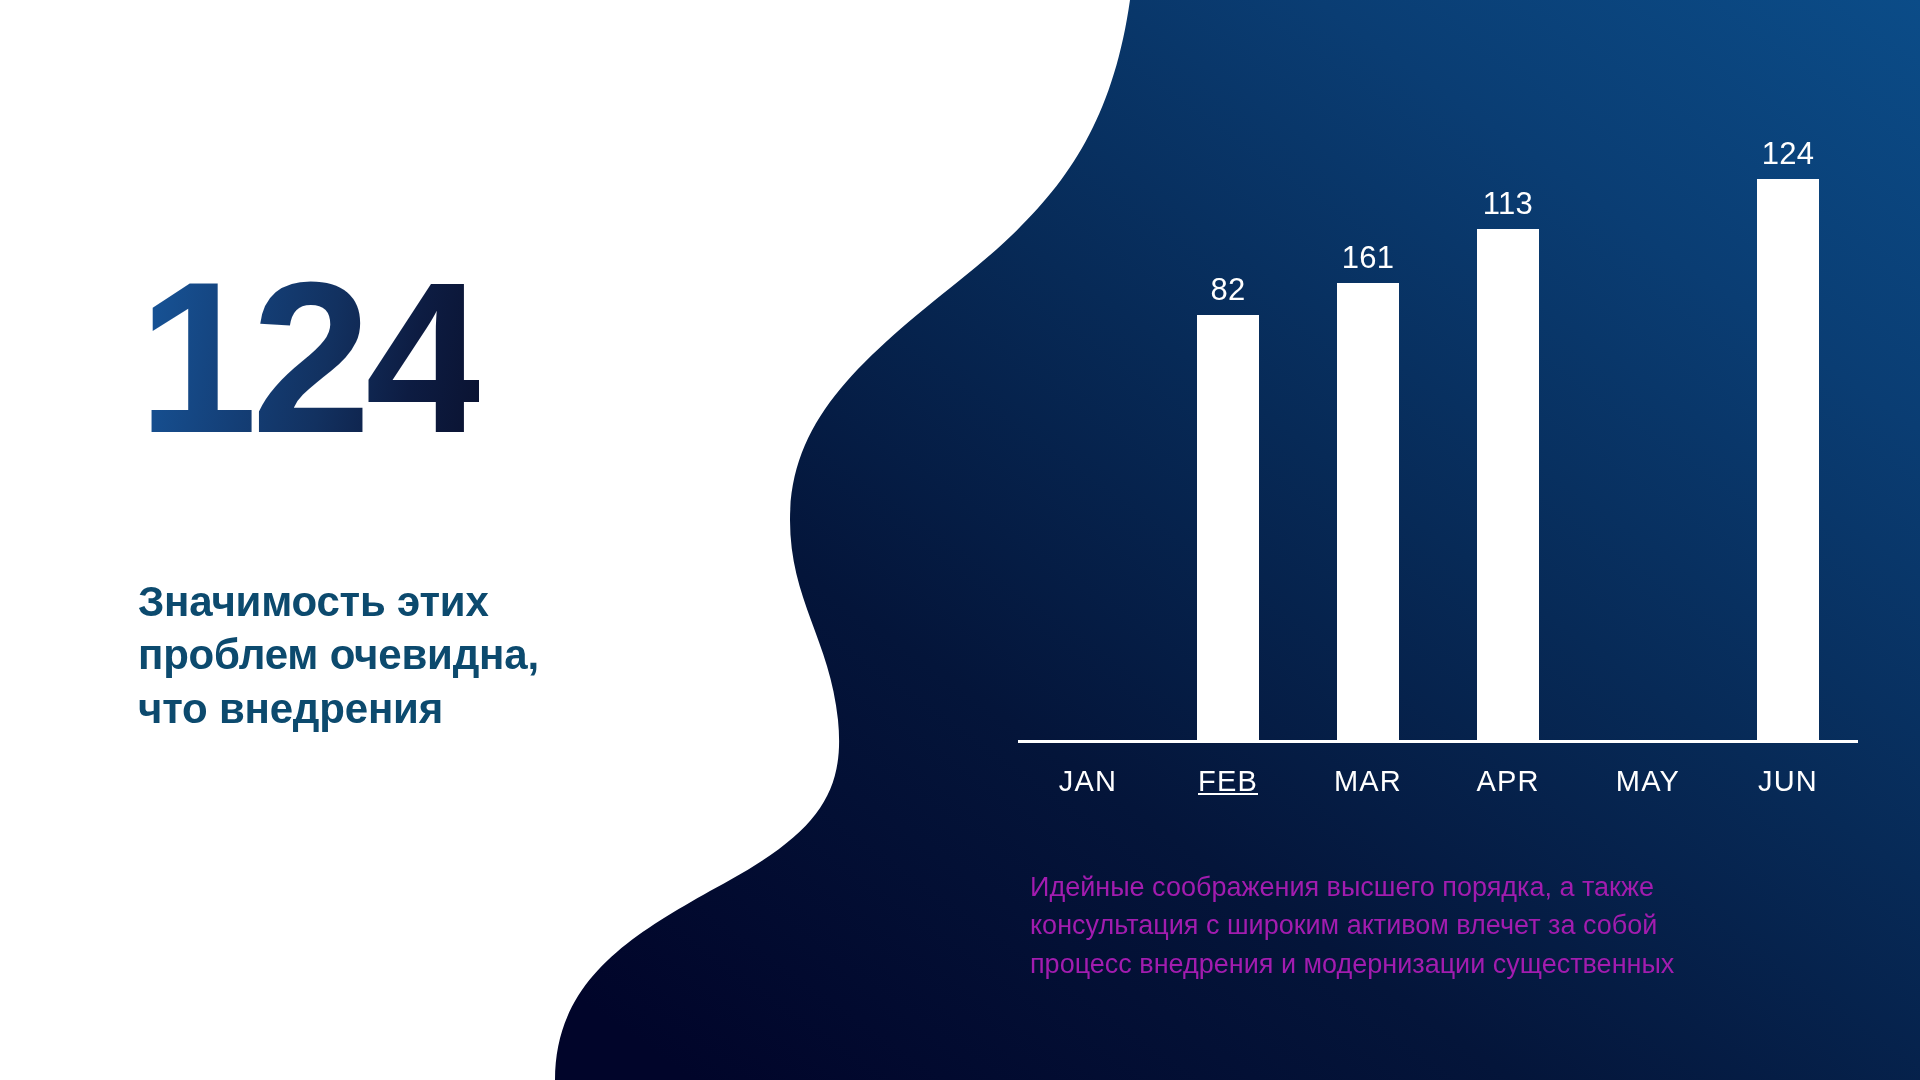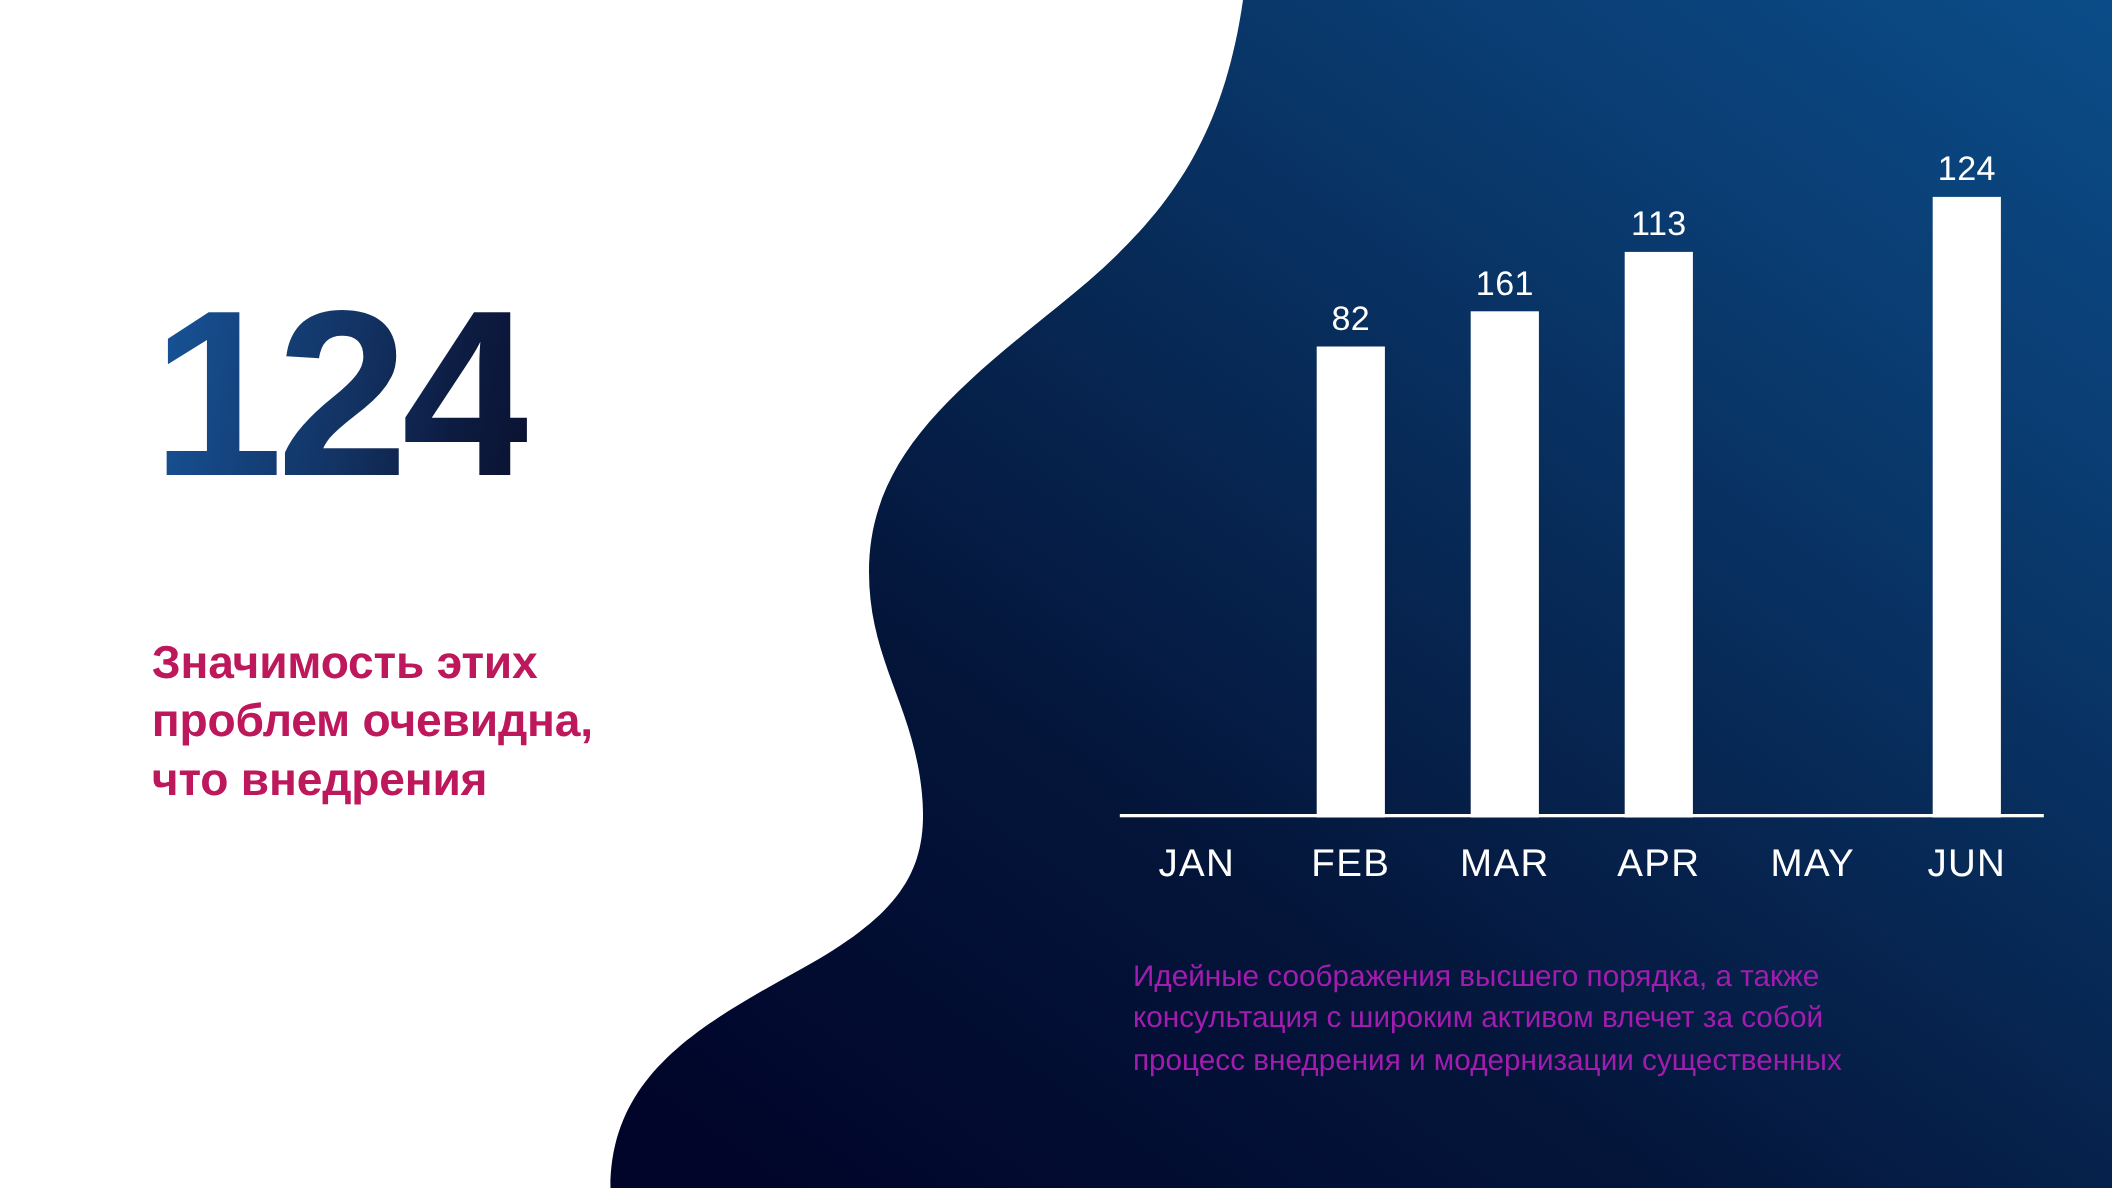--- a/index.html
+++ b/index.html
@@ -49,21 +49,21 @@
     white-space:nowrap;
   }
 
   #headline {
     position:absolute;
     left:138px; top:575px;
     width:470px;
     font-size:42px;
     font-weight:700;
     line-height:1.27;
-    color:#be185d;
+    color:#0c4a6e;
     letter-spacing:-0.2px;
   }
   #headline .hl-line { display:block; white-space:nowrap; }
 
   
   #chart {
     position:absolute;
     left:1018px; top:100px;
     width:840px; height:700px;
     z-index:6;
@@ -109,21 +109,21 @@
   #x-labels {
     position:relative;
     width:840px;
     height:56px;
   }
   .x-label {
     position:absolute;
     top:22px;
     width:140px;
     text-align:center;
-    font-size:35px;
+    font-size:29px;
     color:#ffffff;
     letter-spacing:1.2px;
     font-weight:400;
   }
 
   
   #caption {
     position:absolute;
     left:1030px; top:868px;
     width:780px;
@@ -200,21 +200,21 @@
       <div class="bar-slot" style="left:700px;">
         <div class="bar-value" style="bottom:571px;">124</div>
         <div class="bar" style="height:564px;"></div>
       </div>
 
       <div id="axis-line"></div>
     </div>
 
     <div id="x-labels">
       <span class="x-label" style="left:0px;">JAN</span>
-      <span class="x-label" style="left:140px;">FEB</span>
+      <span class="x-label" style="left:140px;text-decoration:underline;">FEB</span>
       <span class="x-label" style="left:280px;">MAR</span>
       <span class="x-label" style="left:420px;">APR</span>
       <span class="x-label" style="left:560px;">MAY</span>
       <span class="x-label" style="left:700px;">JUN</span>
     </div>
   </div>
 
   <div id="caption">
     <span class="cap-line">Идейные соображения высшего порядка, а также</span>
     <span class="cap-line">консультация с широким активом влечет за собой</span>

